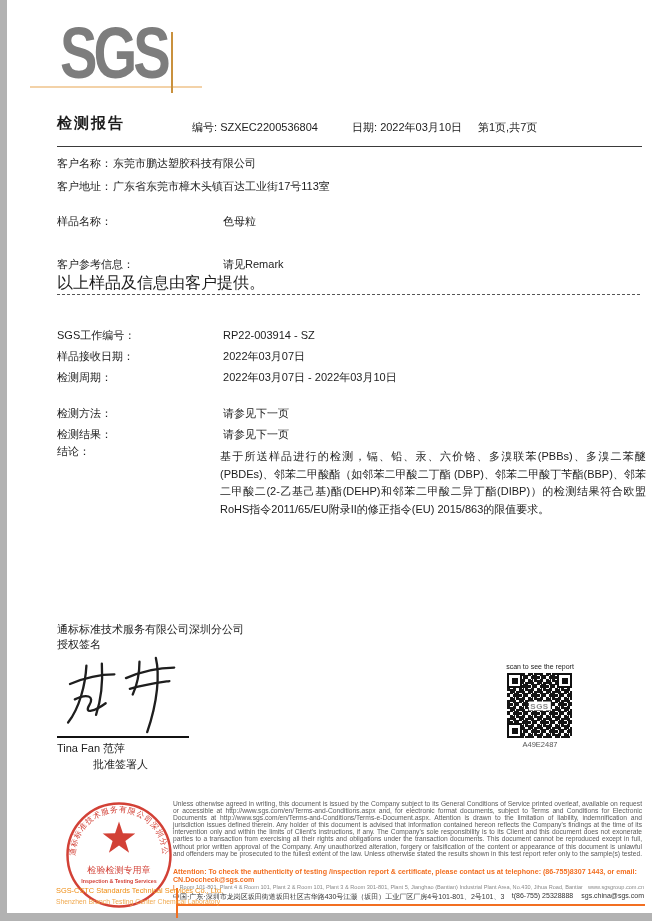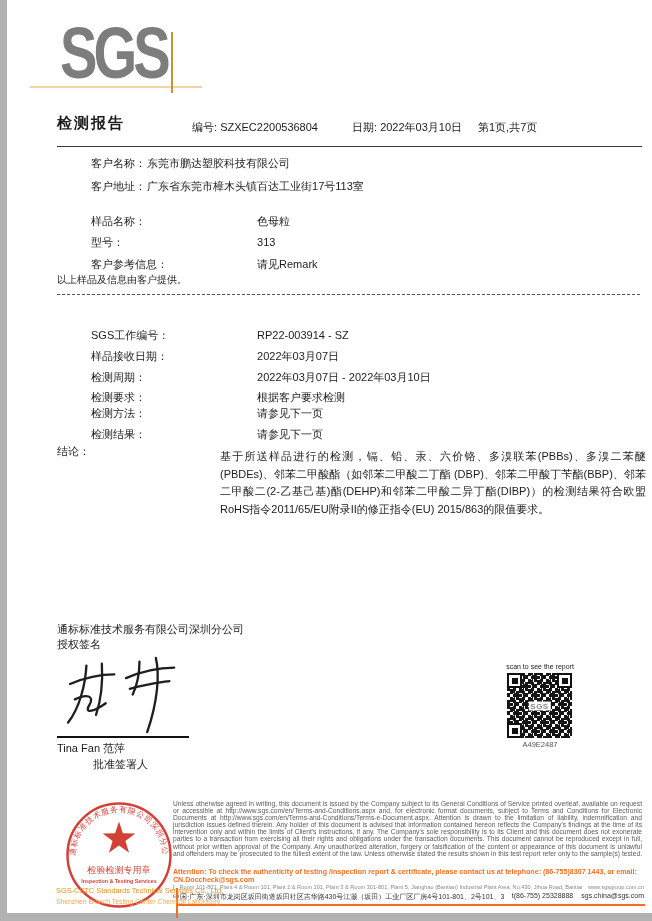--- a/index.html
+++ b/index.html
@@ -23,24 +23,24 @@
 
   .title { position:absolute; left:57px; top:114px; font-size:15px; font-weight:bold; letter-spacing:2px; }
   .h-item { position:absolute; top:120px; font-size:11px; white-space:nowrap;text-align:right; }
   .h-no   { left:192px; }
   .h-date { left:352px; }
   .h-page { left:478px; }
   .header-rule { position:absolute; left:57px; top:146px; width:585px; height:1px; background:#3a3a3a; }
 
   
   .row { position:absolute; left:57px; font-size:11px; white-space:nowrap; }
-  .row .lab { display:inline-block;margin-left:34px; }
+  .row .lab { display:inline-block; }
   .row.client .lab { width:53px; }
   .row.wide .lab { width:163px; }
-  .note { position:absolute; left:57px; top:273px; font-size:10px; }
+  .note { position:absolute; left:57px; top:273px; font-size:16px; }
   .dashed-rule {
     position:absolute; left:57px; top:294px; width:585px; height:1px;
     background:repeating-linear-gradient(90deg,#555 0 3px,transparent 3px 5px);
   }
 
   .concl-label { position:absolute; left:57px; top:444px; font-size:11px; }
   .concl-text  { position:absolute; left:220px; top:448px; width:426px; font-size:11px; line-height:17.5px; text-align:justify; }
 
   
   .sig-company { position:absolute; left:57px; top:622px; font-size:11px; }
@@ -115,46 +115,38 @@
   </div>
   <div class="row client" style="top:179px">
     <span class="lab">客户地址：</span>
     <span>广东省东莞市樟木头镇百达工业街17号113室</span>
   </div>
 
   <div class="row wide" style="top:214px">
     <span class="lab">样品名称：</span>
     <span>色母粒</span>
   </div>
-  <div class="row wide" style="top:235px">
-    <span class="lab">型号：</span>
-    <span>313</span>
-  </div>
   <div class="row wide" style="top:257px">
     <span class="lab">客户参考信息：</span>
     <span>请见Remark</span>
   </div>
   <div class="note">以上样品及信息由客户提供。</div>
   <div class="dashed-rule"></div>
 
   <div class="row wide" style="top:328px">
     <span class="lab">SGS工作编号：</span>
     <span>RP22-003914 - SZ</span>
   </div>
   <div class="row wide" style="top:349px">
     <span class="lab">样品接收日期：</span>
     <span>2022年03月07日</span>
   </div>
   <div class="row wide" style="top:370px">
     <span class="lab">检测周期：</span>
     <span>2022年03月07日 - 2022年03月10日</span>
-  </div>
-  <div class="row wide" style="top:390px">
-    <span class="lab">检测要求：</span>
-    <span>根据客户要求检测</span>
   </div>
   <div class="row wide" style="top:406px">
     <span class="lab">检测方法：</span>
     <span>请参见下一页</span>
   </div>
   <div class="row wide" style="top:427px">
     <span class="lab">检测结果：</span>
     <span>请参见下一页</span>
   </div>
 

